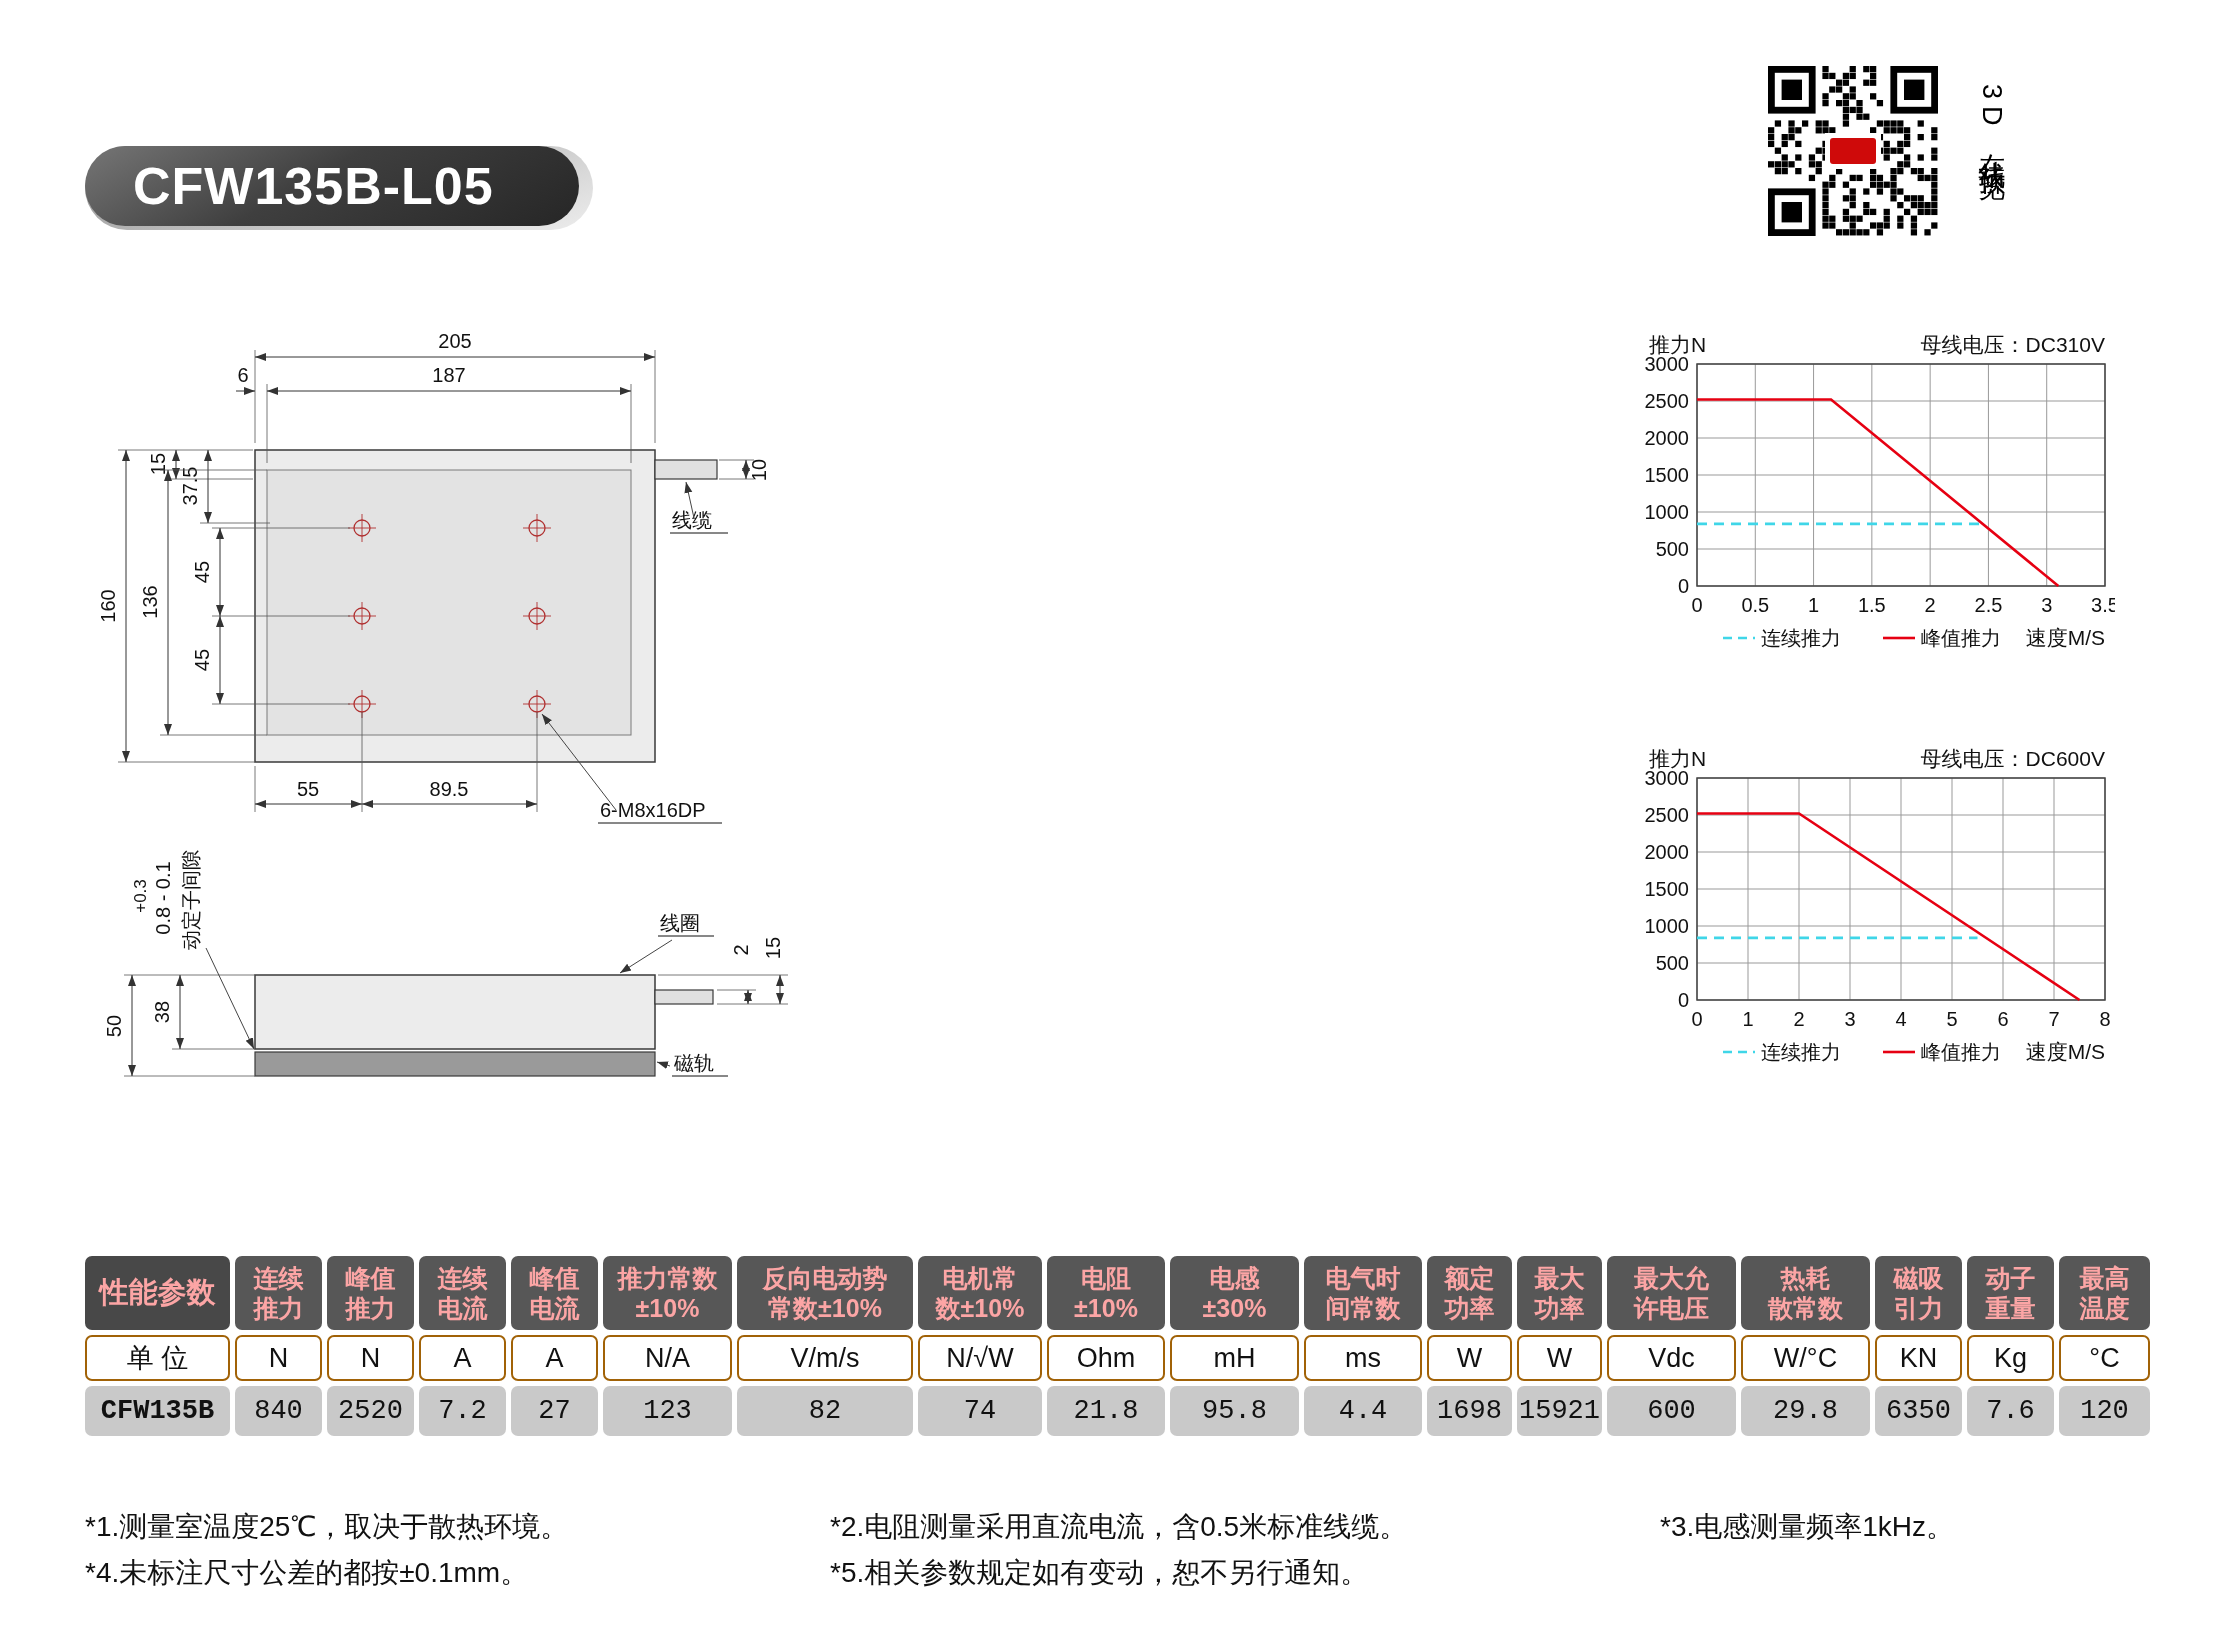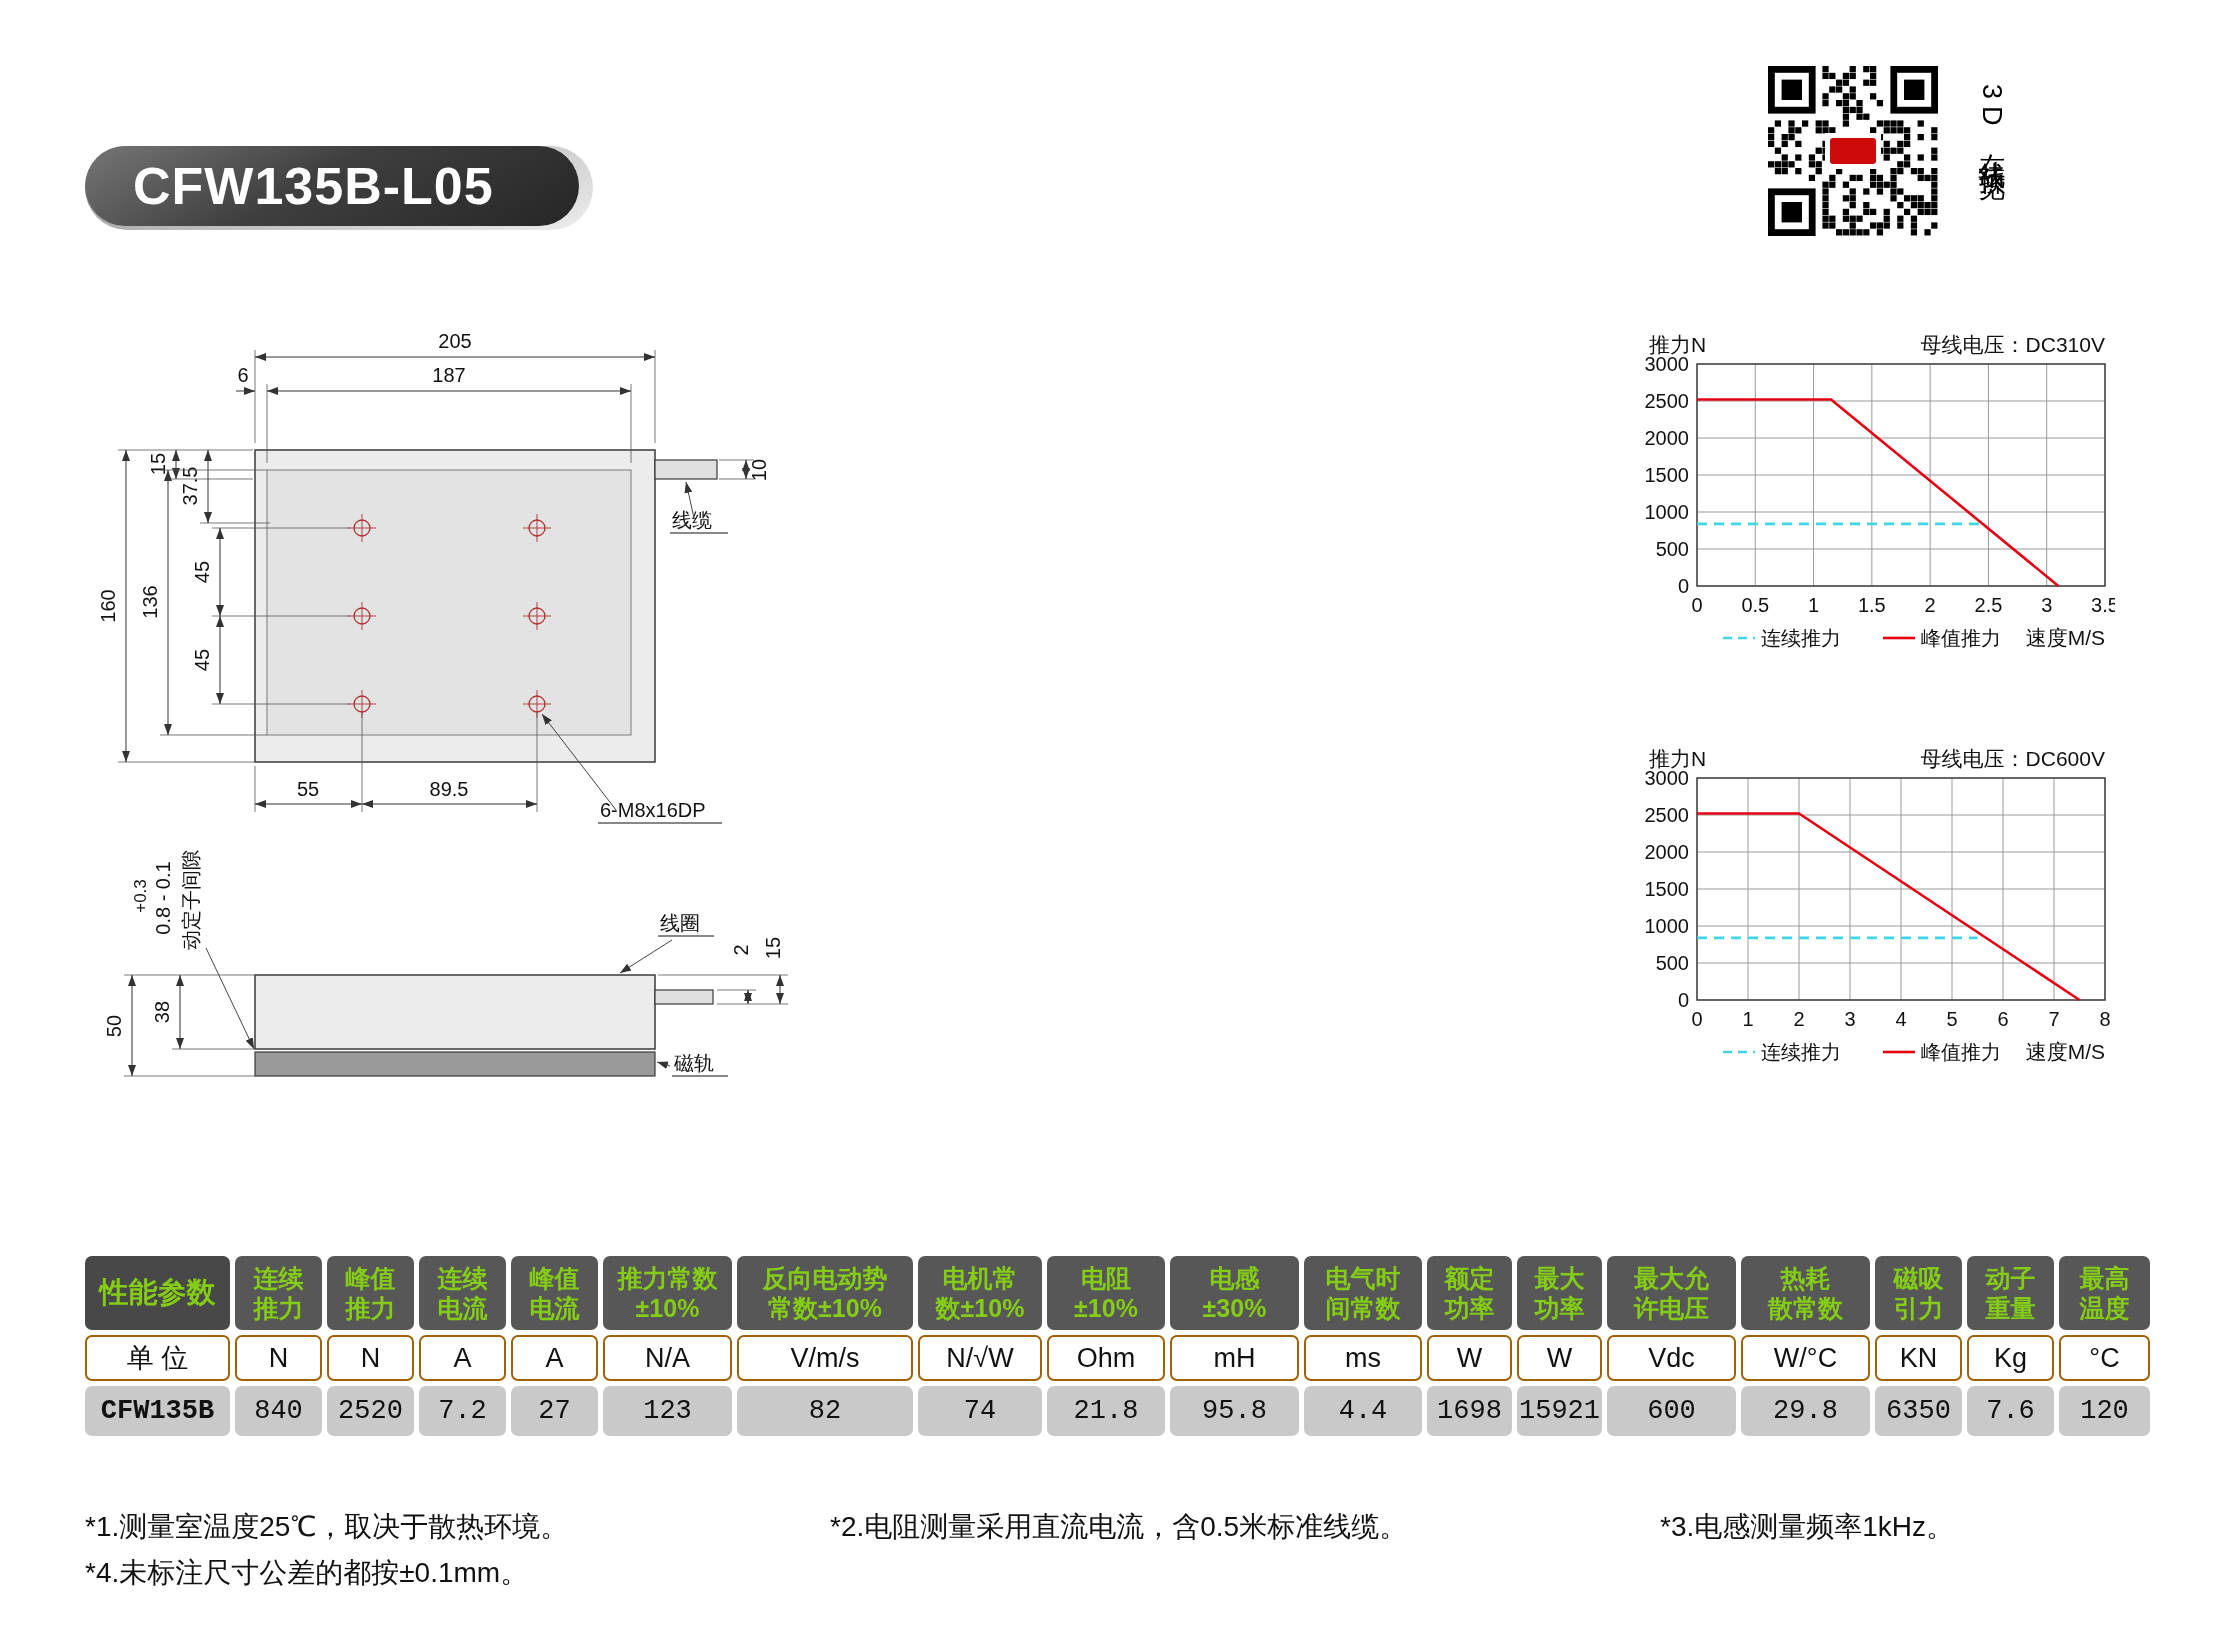--- a/index.html
+++ b/index.html
@@ -41,21 +41,21 @@
 
   
   .chart{position:absolute;width:470px;height:332px;}
   .chart1{left:1645px;top:330px;}
   .chart2{left:1645px;top:744px;}
 
   
   .spec-table{position:absolute;left:85px;top:1256px;display:grid;gap:5px;}
   .cell{display:flex;flex-direction:column;align-items:center;justify-content:center;
         border-radius:7px;text-align:center;}
-  .head{background:#575757;color:#84cc16;font-size:25px;font-weight:700;line-height:1.22;height:74px;}
+  .head{background:#575757;color:#fca5a5;font-size:25px;font-weight:700;line-height:1.22;height:74px;}
   .head.first{background:#484848;font-size:29px;}
   .unit{background:#fff;border:2px solid #a16207;font-size:27px;height:46px;box-sizing:border-box;}
   .val{background:#c9c9c9;font-size:27px;height:50px;font-family:Liberation Mono, monospace;}
   .val.vfirst{font-weight:700;}
 
   
   .notes{position:absolute;left:85px;top:1504px;width:2070px;height:110px;}
   .note-col{position:absolute;top:0;}
   .note-line{font-size:28px;line-height:46px;color:#111;}
 </style>
@@ -608,19 +608,20 @@
       <div class="cell val">120</div>
     </div>
 
   <div class="notes">
       <div class="note-col" style="left: 0px;">
         <div class="note-line">*1.测量室温度25℃，取决于散热环境。</div>
         <div class="note-line">*4.未标注尺寸公差的都按±0.1mm。</div>
       </div>
       <div class="note-col" style="left: 745px;">
         <div class="note-line">*2.电阻测量采用直流电流，含0.5米标准线缆。</div>
+        <div class="note-line">*5.相关参数规定如有变动，恕不另行通知。</div>
       </div>
       <div class="note-col" style="left: 1575px;">
         <div class="note-line">*3.电感测量频率1kHz。</div>
       </div>
     </div>
 
 </div>
 
 </body></html>

